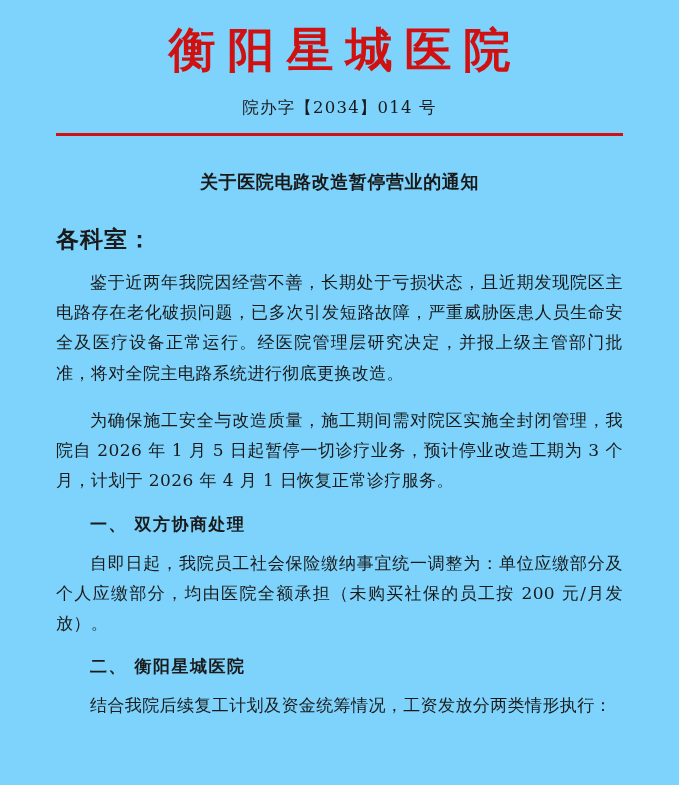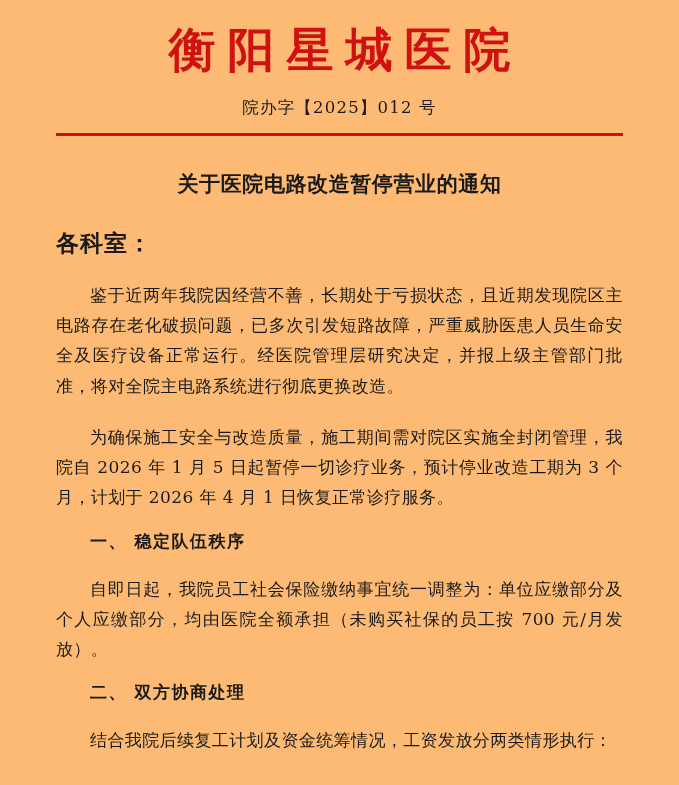--- a/index.html
+++ b/index.html
@@ -11,21 +11,21 @@
     width: 679px;
     height: 785px;
     overflow: hidden;
     font-family: "DejaVu Serif", "Liberation Serif", serif;
     color: #1a1a1a;
   }
   .doc {
     position: relative;
     width: 679px;
     height: 785px;
-    background: #fdba74;
+    background: #7dd3fc;
     box-sizing: border-box;
     padding: 0 56px;
   }
   .letterhead {
     text-align: center;
     padding-top: 22px;
   }
   .letterhead-title {
     color: #cf1111;
     font-size: 47px;
@@ -44,37 +44,37 @@
     font-family: "DejaVu Serif", "Liberation Serif", serif;
   }
   .red-rule {
     margin-top: 14px;
     height: 2.5px;
     background: #cf1111;
     width: 100%;
   }
   .title {
     text-align: center;
-    font-size: 21px;
+    font-size: 18px;
     font-weight: bold;
     margin-top: 34px;
     letter-spacing: 0.6px;
   }
   .salutation {
     font-size: 23px;
     font-weight: bold;
     margin-top: 30px;
     letter-spacing: 1px;
   }
   .para {
     font-size: 17px;
     line-height: 1.78;
     text-align: justify;
     text-justify: inter-ideograph;
-    margin-top: 21px;
+    margin-top: 12px;
     text-indent: 2em;
     letter-spacing: 0.4px;
   }
   .subhead {
     font-size: 17px;
     font-weight: bold;
     margin-top: 8px;
     text-indent: 2em;
     letter-spacing: 1.5px;
   }
@@ -82,36 +82,36 @@
     margin-top: 0;
   }
 </style>
 </head>
 <body>
 
 <div class="doc">
 
   <div class="letterhead">
     <div class="letterhead-title" style="color: rgb(207, 17, 17);">衡阳星城医院</div>
-    <div class="doc-number">院办字【2025】012 号</div>
+    <div class="doc-number">院办字【2034】014 号</div>
     <div class="red-rule" style="background: rgb(207, 17, 17);"></div>
   </div>
 
   <div class="body-area">
     <div class="title">关于医院电路改造暂停营业的通知</div>
 
     <div class="salutation">各科室：</div>
 
     <p class="para">鉴于近两年我院因经营不善，长期处于亏损状态，且近期发现院区主电路存在老化破损问题，已多次引发短路故障，严重威胁医患人员生命安全及医疗设备正常运行。经医院管理层研究决定，并报上级主管部门批准，将对全院主电路系统进行彻底更换改造。</p>
 
     <p class="para">为确保施工安全与改造质量，施工期间需对院区实施全封闭管理，我院自 2026 年 1 月 5 日起暂停一切诊疗业务，预计停业改造工期为 3 个月，计划于 2026 年 4 月 1 日恢复正常诊疗服务。</p>
 
 
-    <div class="subhead">一、 稳定队伍秩序</div>
+    <div class="subhead">一、 双方协商处理</div>
 
-    <p class="para">自即日起，我院员工社会保险缴纳事宜统一调整为：单位应缴部分及个人应缴部分，均由医院全额承担（未购买社保的员工按 700 元/月发放）。</p>
+    <p class="para">自即日起，我院员工社会保险缴纳事宜统一调整为：单位应缴部分及个人应缴部分，均由医院全额承担（未购买社保的员工按 200 元/月发放）。</p>
 
-    <div class="subhead">二、 双方协商处理</div>
+    <div class="subhead">二、 衡阳星城医院</div>
 
     <p class="para">结合我院后续复工计划及资金统筹情况，工资发放分两类情形执行：</p>
   </div>
 
 </div>
 
 </body></html>

